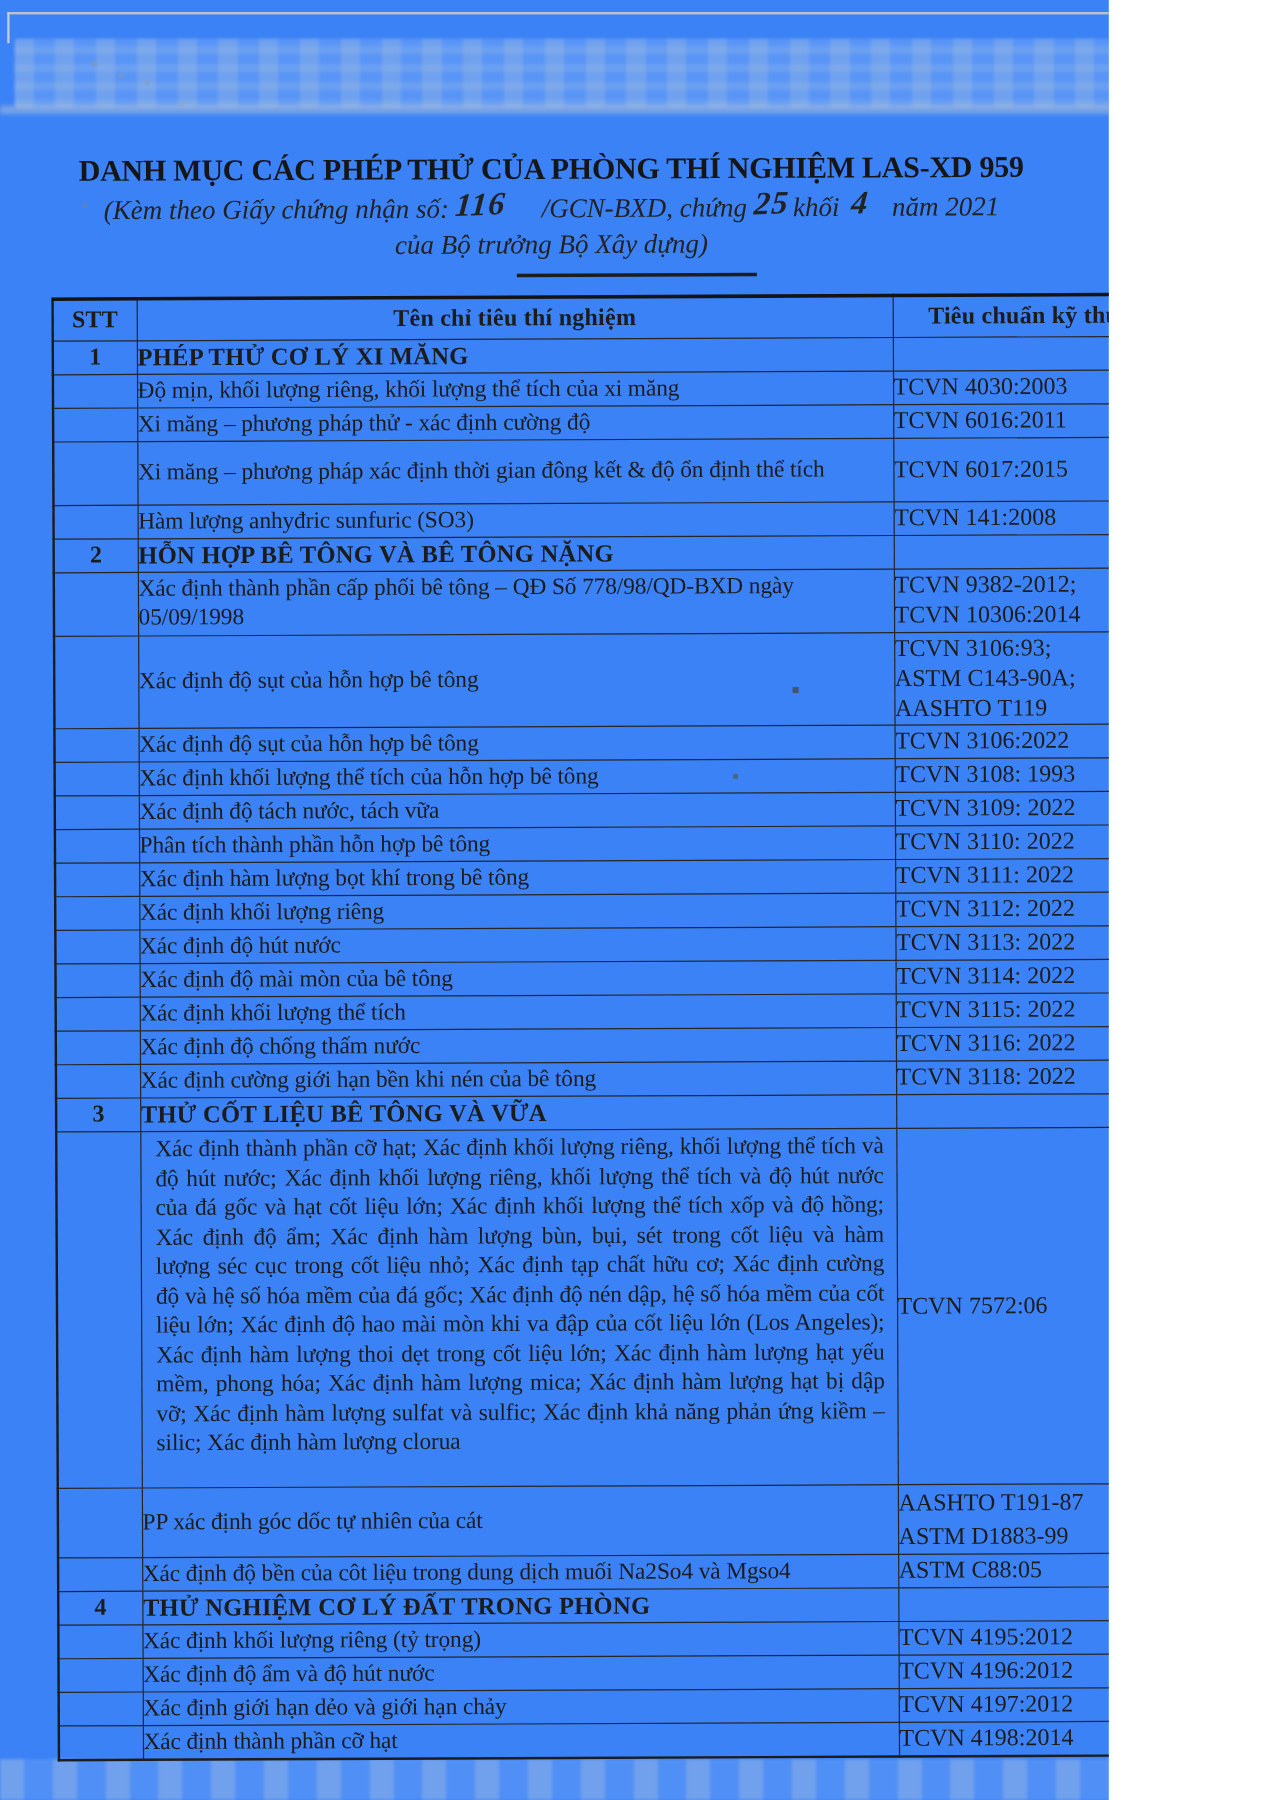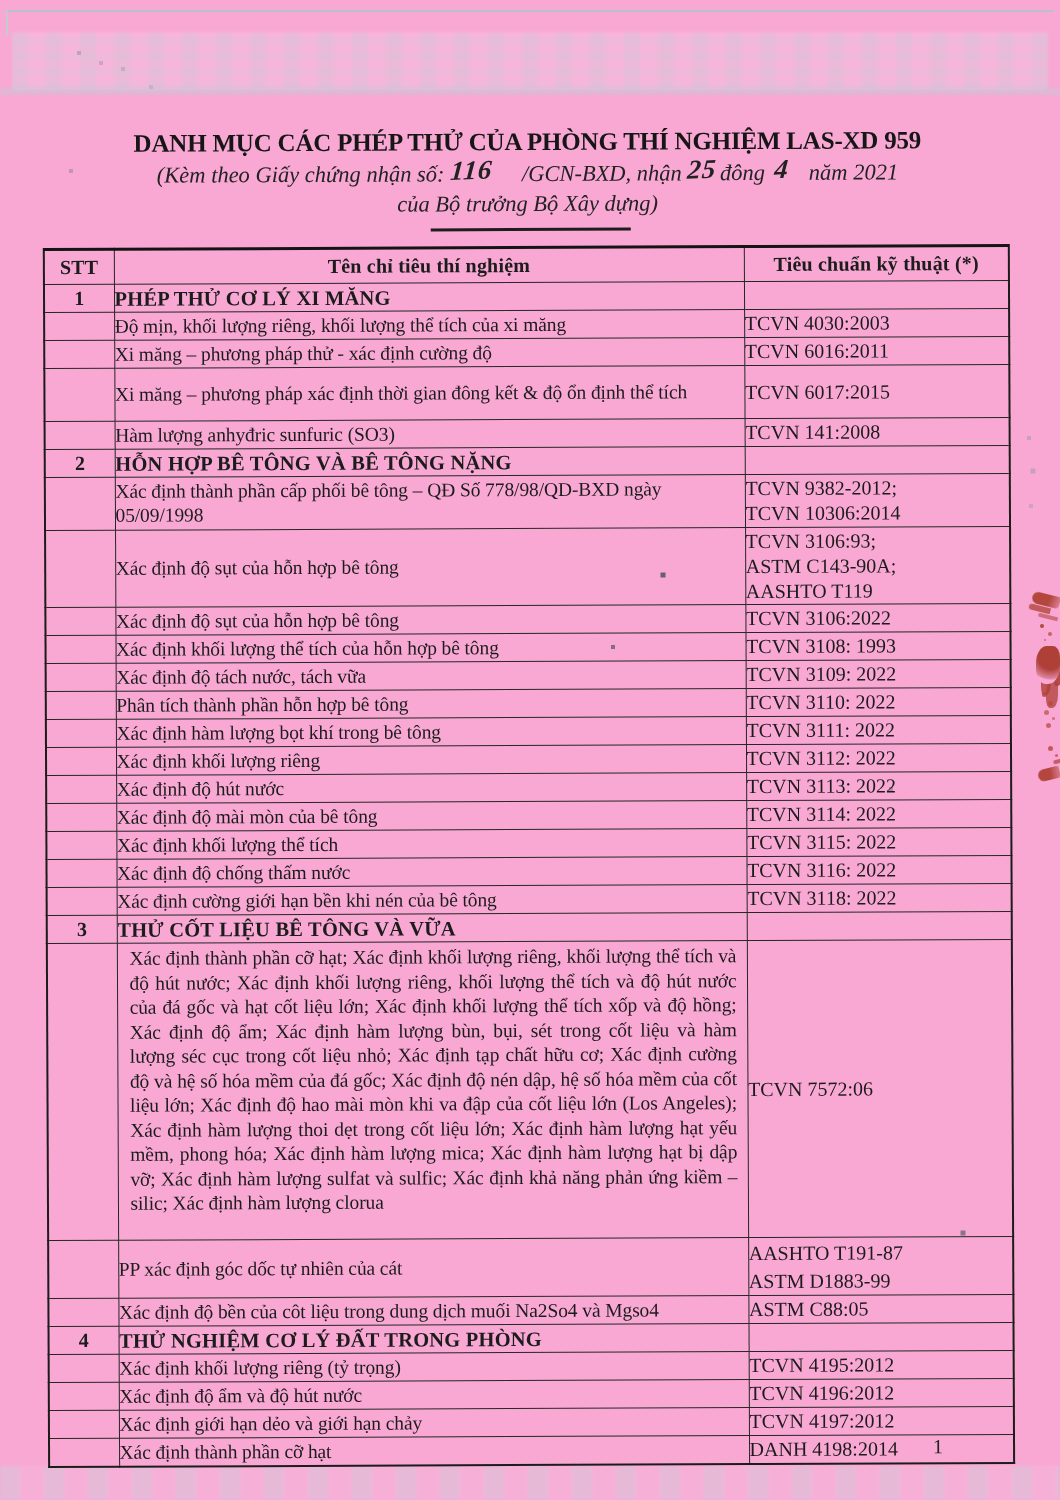--- a/index.html
+++ b/index.html
@@ -1,18 +1,18 @@
 <!DOCTYPE html>
 <html><head>
 <meta charset="utf-8">
 <style>
   html,body{margin:0;padding:0;}
   .page{
-    position:relative; width:1060px; height:1500px; overflow:hidden;
-    background:#f9a8d4;
+    position:relative; width:924px; height:1500px; overflow:hidden;
+    background:#3b82f6;
     font-family:"Liberation Serif","DejaVu Serif",serif;
     color:#1f1f1f;
   }
   .doc{position:absolute; inset:0; transform:rotate(-0.25deg);}
   
   .title{
     position:absolute; top:128px; left:0; width:100%;
     text-align:center; font-weight:bold; font-size:25px; letter-spacing:-0.2px;
     color:#161616;
   }
@@ -144,23 +144,23 @@
   <div class="redmark rm5"></div>
   <div class="redmark rm6"></div>
 
   <div class="doc">
 
     <div class="title">DANH MỤC CÁC PHÉP THỬ CỦA PHÒNG THÍ NGHIỆM LAS-XD 959</div>
 
     <div class="subtitle">
       <span>(Kèm theo Giấy chứng nhận số:</span>
       <span class="hand cert">116</span>
-      <span>/GCN-BXD, nhận</span>
+      <span>/GCN-BXD, chứng</span>
       <span class="hand day">25</span>
-      <span>đông</span>
+      <span>khối</span>
       <span class="hand month">4</span>
       <span>năm 2021</span>
     </div>
 
     <div class="subtitle2">của Bộ trưởng Bộ Xây dựng)</div>
 
     <div class="rule"></div>
 
     <table class="tests">
       <colgroup>
@@ -311,21 +311,21 @@
     <td class="c-std">TCVN 4196:2012</td>
   </tr>
           <tr>
     <td class="c-stt"></td>
     <td class="c-name">Xác định giới hạn dẻo và giới hạn chảy</td>
     <td class="c-std">TCVN 4197:2012</td>
   </tr>
           <tr>
     <td class="c-stt"></td>
     <td class="c-name">Xác định thành phần cỡ hạt</td>
-    <td class="c-std">DANH 4198:2014</td>
+    <td class="c-std">TCVN 4198:2014</td>
   </tr>
         </tbody>
     </table>
 
     <div class="page-number">1</div>
 
   </div>
 </div>
 
 </body></html>

